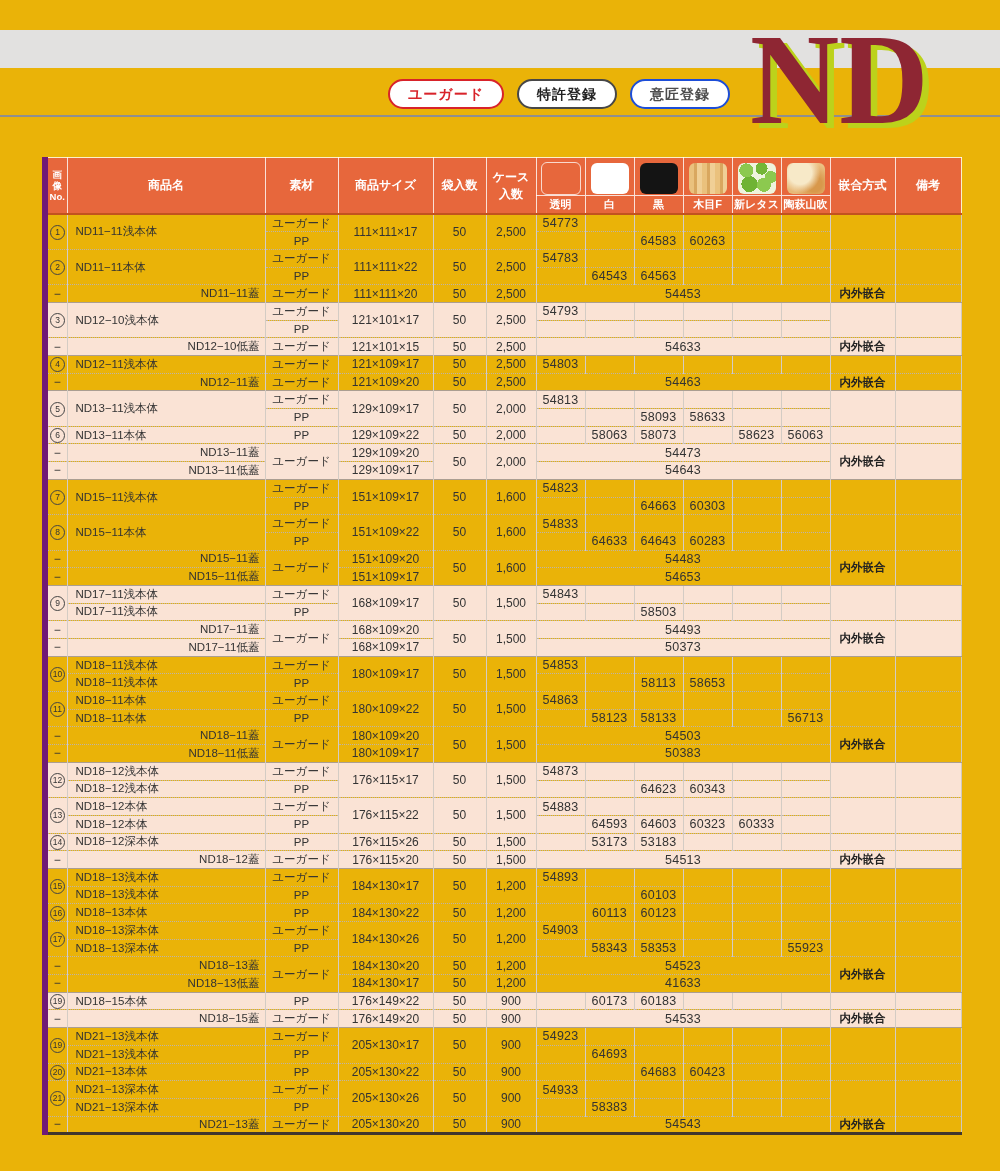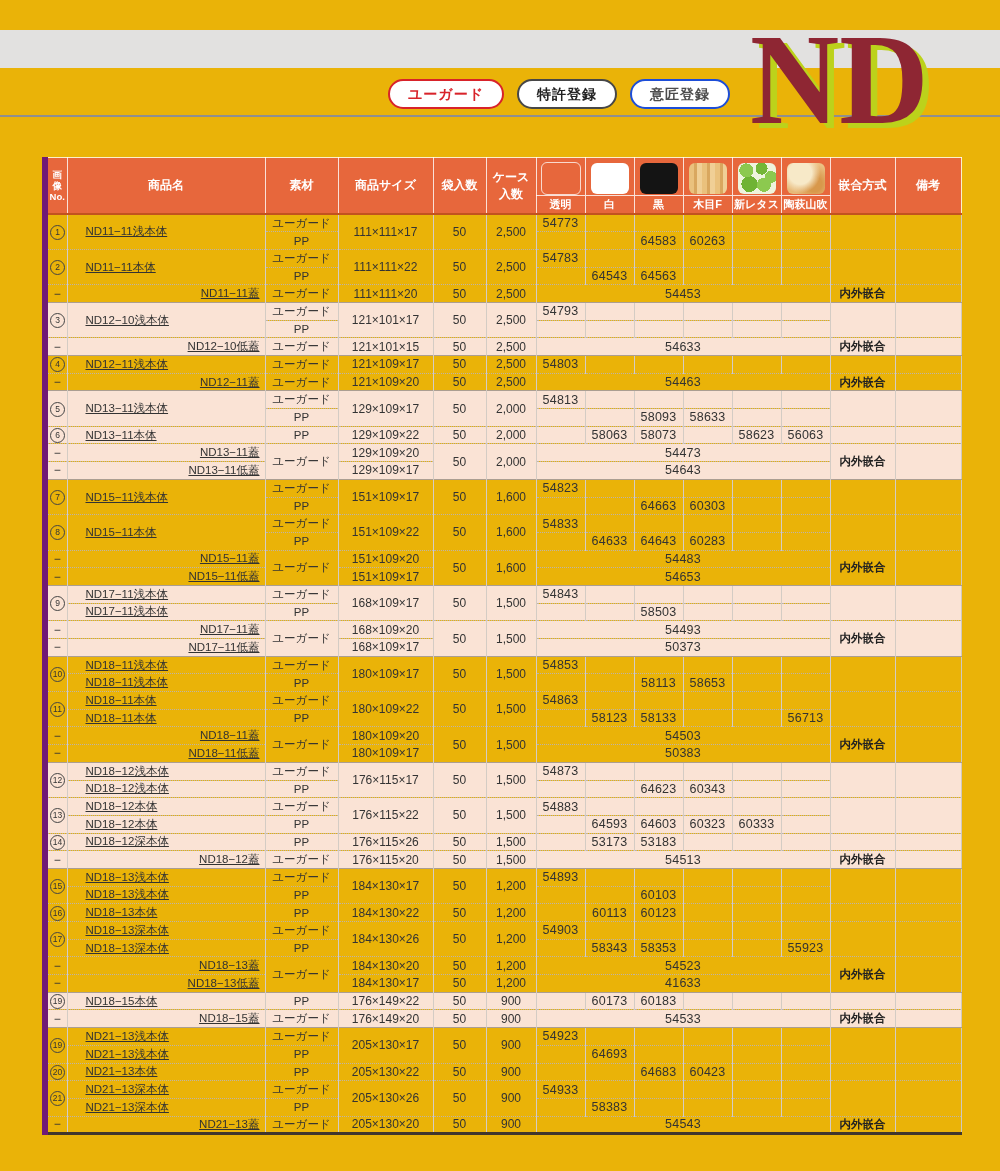--- a/index.html
+++ b/index.html
@@ -44,21 +44,21 @@
       radial-gradient(circle at 35% 32%,#f7e9c8 0 35%,rgba(0,0,0,0) 62%),
       radial-gradient(circle at 72% 68%,#d8984b 0 22%,rgba(0,0,0,0) 58%),
       radial-gradient(circle at 20% 78%,#e7b878 0 18%,rgba(0,0,0,0) 50%),
       #ecc183;}
 
   tbody tr{height:17.7px;}
   tbody td{font-size:12px;color:#333;text-align:center;vertical-align:middle;
            border-left:1px solid #d4ccc4;border-top:1px dotted #bdb3a8;
            padding:0 2px;white-space:nowrap;overflow:hidden;}
   tbody tr:first-child td{border-top:none;}
-  td.name{text-align:left;padding-left:18px;font-size:11.5px;text-decoration:underline;}
+  td.name{text-align:left;padding-left:8px;font-size:11.5px;}
   td.name.r{text-align:right;padding-right:5px;margin-left:20px;}
   td.mat{font-size:11.5px;}
   td.code{font-size:12.5px;letter-spacing:0.2px;}
   td.fit{font-size:11.5px;font-weight:bold;color:#222;text-align:center;}
   td.shade{background:#FAE3D5;}
   td.sec{border-top:1px solid #ab9e91;}
   .circ{display:inline-block;width:13px;height:13px;line-height:13px;border:1px solid #444;
         border-radius:50%;font-size:8.5px;text-align:center;color:#333;}
 </style>
 </head>

